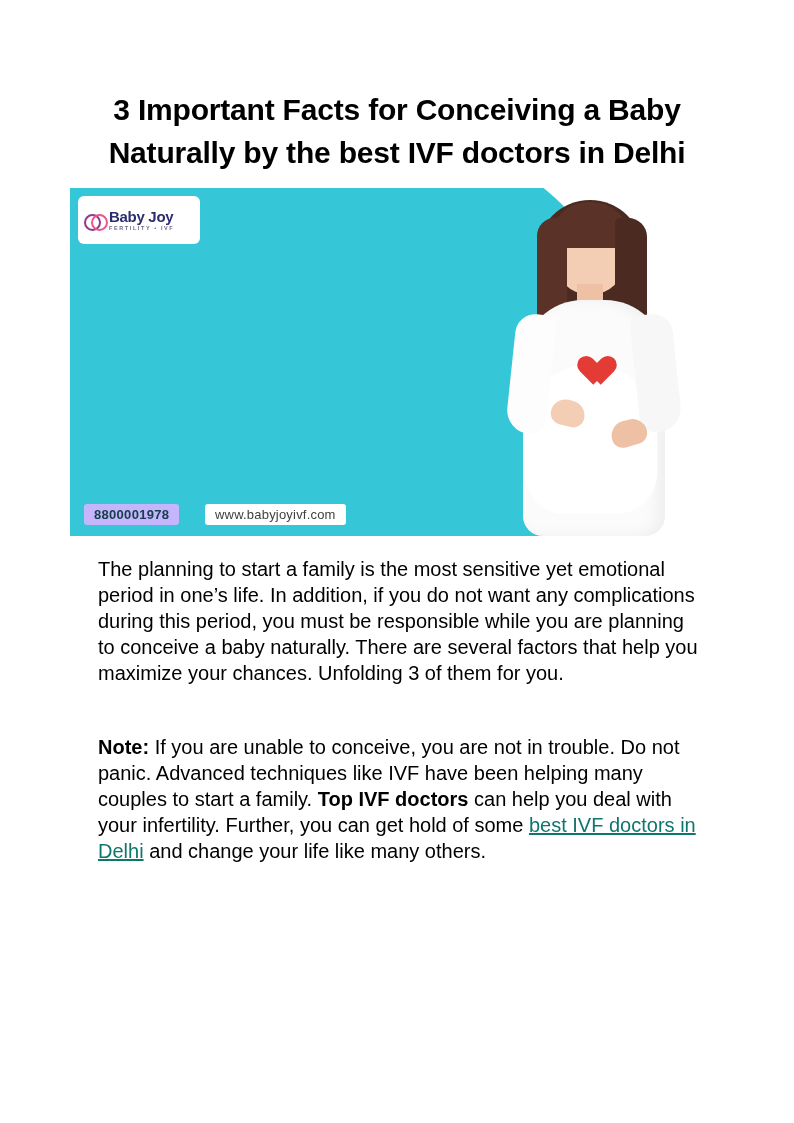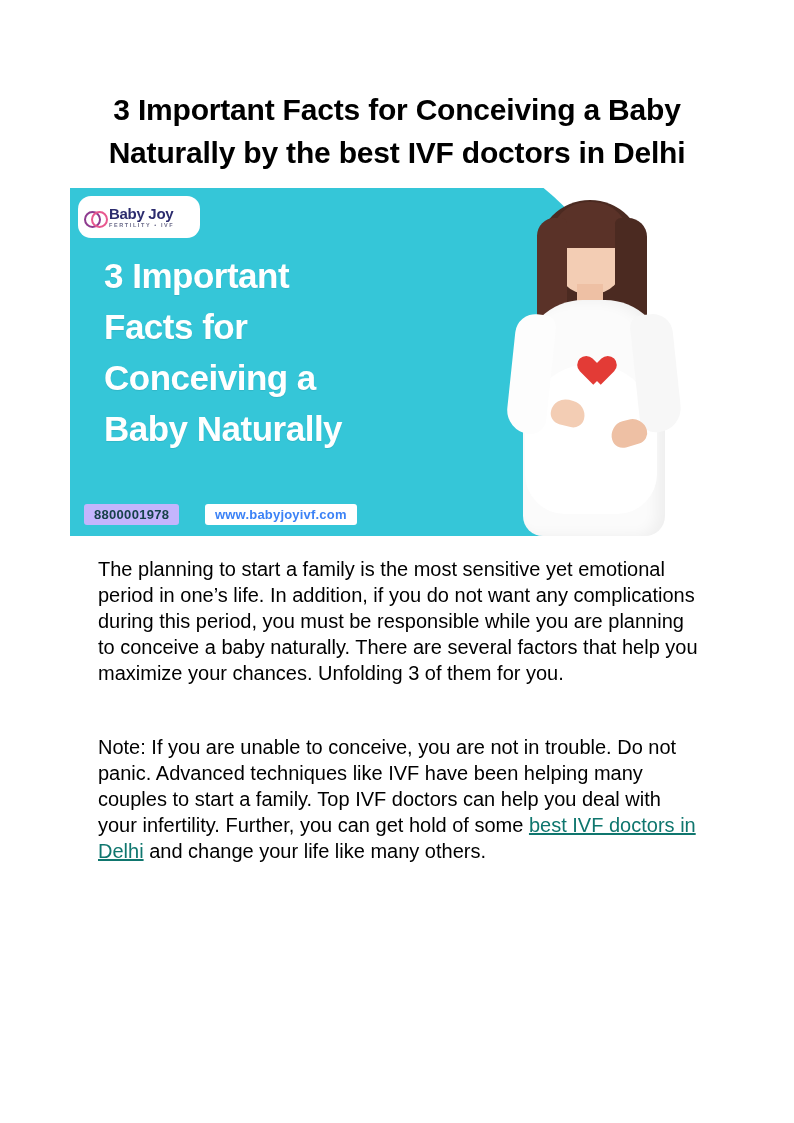--- a/index.html
+++ b/index.html
@@ -63,23 +63,23 @@
     width: 260px;
     height: 470px;
     background: #35c6d8;
     border-radius: 0 260px 260px 0 / 0 235px 235px 0;
   }
   .banner-logo {
     position: absolute;
     left: 8px;
     top: 8px;
     width: 122px;
-    height: 42px;
-    background: #ffffff;
-    border-radius: 13px;
+    height: 48px;
+    background: #ffffff;
+    border-radius: 6px;
     display: flex;
     align-items: center;
     padding-left: 6px;
     box-sizing: border-box;
   }
   .logo-mark {
     width: 22px; height: 26px;
     position: relative;
     flex: 0 0 auto;
     margin-right: 3px;
@@ -137,23 +137,23 @@
     font-weight: bold;
     padding: 3px 10px;
     border-radius: 3px;
     letter-spacing: 0.3px;
   }
   .banner-url {
     position: absolute;
     left: 135px;
     top: 4px;
     background: #ffffff;
-    color: #3b82f6;
+    color: #404040;
     font-size: 13px;
-    font-weight: bold;
+    font-weight: normal;
     padding: 3px 10px;
     border-radius: 3px;
     letter-spacing: 0.2px;
   }
 
   
   .woman {
     position: absolute;
     left: 395px;
     top: 0;
@@ -269,21 +269,21 @@
   .body-block {
     margin-top: 20px;
     padding: 0 26px 0 28px;
   }
   p.para {
     font-size: 20px;
     line-height: 26px;
     margin: 0;
   }
   p.para + p.para { margin-top: 48px; }
-  .b { font-weight: normal; }
+  .b { font-weight: bold; }
   .link {
     color: #0f766e;
     font-weight: normal;
     text-decoration: underline;
   }
 </style>
 </head>
 <body>
 
 <div class="page">
@@ -315,26 +315,20 @@
         <div class="logo-mark">
           <span class="ring r1"></span>
           <span class="ring r2"></span>
         </div>
         <div class="logo-text">
           <span class="lt-main">Baby Joy</span>
           <span class="lt-sub">FERTILITY • IVF</span>
         </div>
       </div>
 
-      <div class="banner-headline">
-        <div>3 Important</div>
-        <div>Facts for</div>
-        <div>Conceiving a</div>
-        <div>Baby Naturally</div>
-      </div>
 
       <div class="banner-footer">
         <span class="banner-phone">8800001978</span>
         <span class="banner-url">www.babyjoyivf.com</span>
       </div>
     </div>
 
     <div class="body-block">
       <p class="para">The planning to start a family is the most sensitive yet emotional period in one’s life. In addition, if you do not want any complications during this period, you must be responsible while you are planning to conceive a baby naturally. There are several factors that help you maximize your chances. Unfolding 3 of them for you.</p>
 

